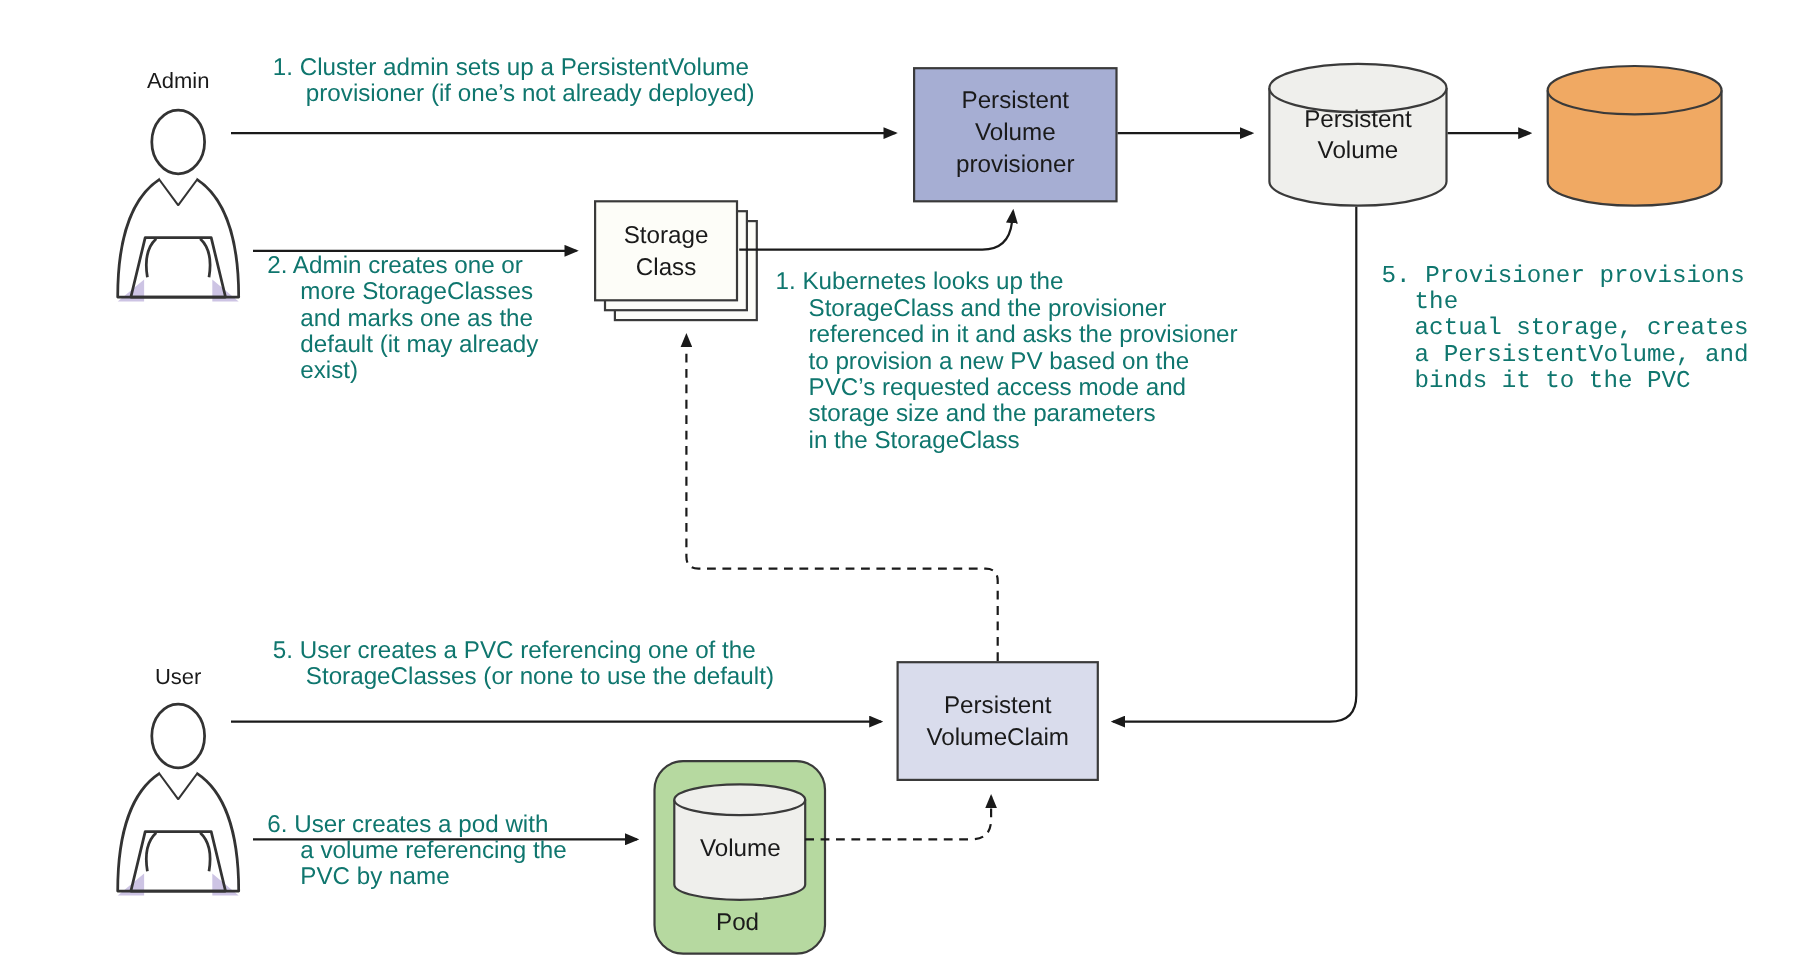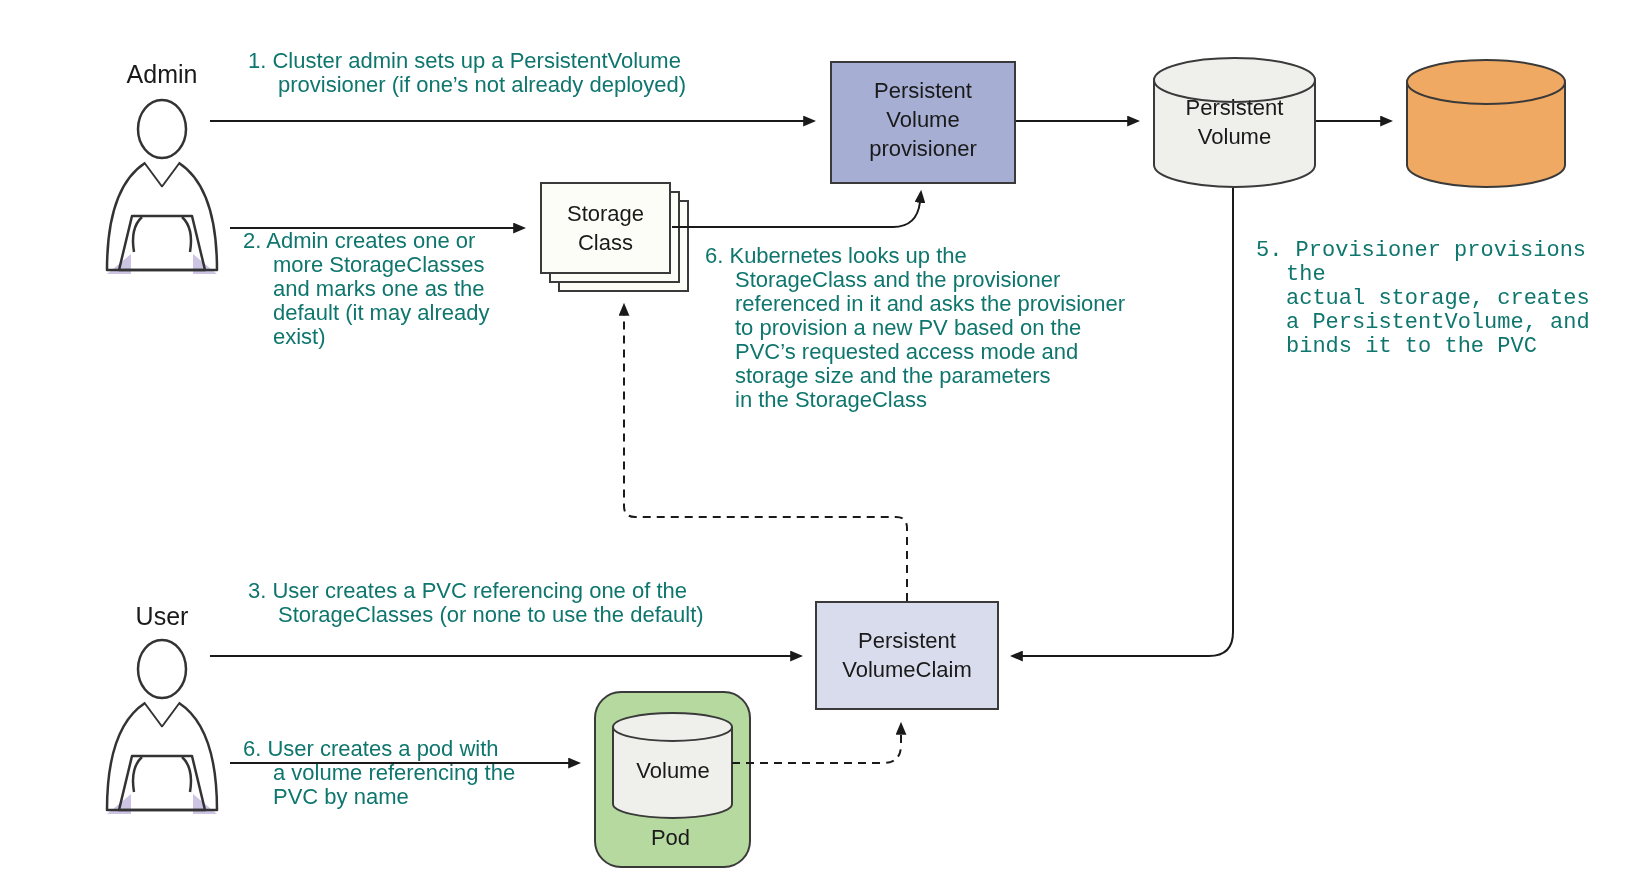--- a/index.html
+++ b/index.html
@@ -12,21 +12,21 @@
   .txt{
     position:absolute;font-size:22px;line-height:24px;white-space:pre-line;
     color:#0f766e;
   }
   .step{padding-left:30px;text-indent:-30px;}
   .nodelabel{
     position:absolute;font-size:22px;line-height:29px;white-space:pre-line;
     text-align:center;color:#1a1a1a;
   }
   .actorlabel{
-    position:absolute;font-size:25px;line-height:28px;text-align:center;color:#1a1a1a;
+    position:absolute;font-size:20px;line-height:28px;text-align:center;color:#1a1a1a;
   }
   .shape{stroke:#3a3a3a;stroke-width:2;}
   .conn{stroke:#1a1a1a;stroke-width:2;fill:none;}
   .conn-dashed{stroke:#1a1a1a;stroke-width:2;fill:none;stroke-dasharray:8 6;}
   .figline{stroke:#333333;stroke-width:2.5;fill:none;}
 </style>
 </head>
 <body>
 
 <div id="canvas">
@@ -103,23 +103,23 @@
   <div class="actorlabel" style="left:97px;top:60px;width:130px;">Admin</div>
   <div class="actorlabel" style="left:97px;top:602px;width:130px;">User</div>
 
   <div class="txt step" style="left:248px;top:49px;width:500px;">1. Cluster admin sets up a PersistentVolume
 provisioner (if one’s not already deployed)</div>
   <div class="txt step" style="left:243px;top:229px;width:320px;">2. Admin creates one or
 more StorageClasses
 and marks one as the
 default (it may already
 exist)</div>
-  <div class="txt step" style="left:248px;top:579px;width:560px;">3. User creates a PVC referencing one of the
+  <div class="txt step" style="left:248px;top:579px;width:560px;">5. User creates a PVC referencing one of the
 StorageClasses (or none to use the default)</div>
-  <div class="txt step" style="left:705px;top:244px;width:470px;">6. Kubernetes looks up the
+  <div class="txt step" style="left:705px;top:244px;width:470px;">1. Kubernetes looks up the
 StorageClass and the provisioner
 referenced in it and asks the provisioner
 to provision a new PV based on the
 PVC’s requested access mode and
 storage size and the parameters
 in the StorageClass</div>
   <div class="txt step" style="left:1256px;top:239px;width:330px;font-family:Liberation Mono, monospace;">5. Provisioner provisions the
 actual storage, creates
 a PersistentVolume, and
 binds it to the PVC</div>

